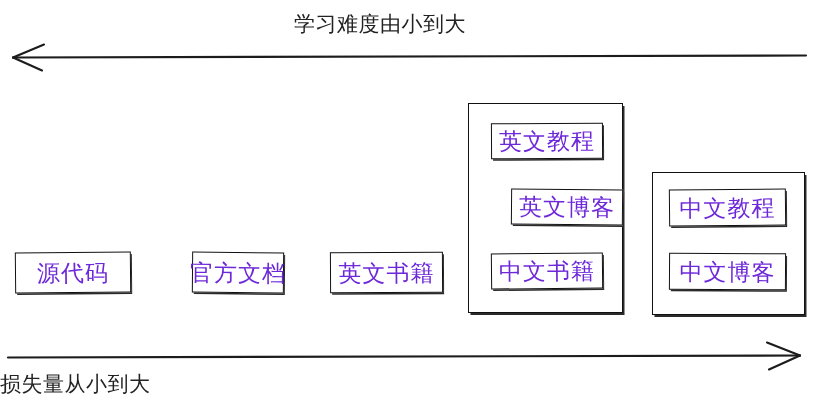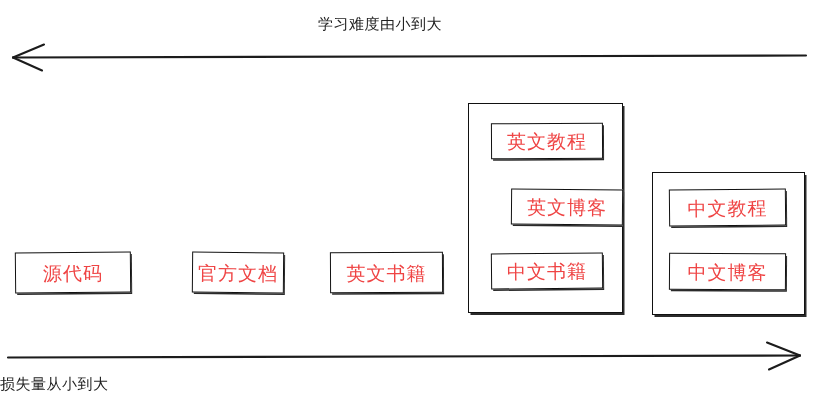--- a/index.html
+++ b/index.html
@@ -19,21 +19,21 @@
   #diagram-canvas {
     position: absolute;
     left: 0;
     top: 0;
     width: 813px;
     height: 414px;
   }
 
   .axis-label {
     position: absolute;
-    font-size: 15px;
+    font-size: 21px;
     line-height: 20px;
     letter-spacing: 0.5px;
     color: #222222;
     white-space: nowrap;
     text-align: center;
   }
   #top-axis-label {
     left: 0;
     top: 14px;
     width: 760px;
@@ -65,24 +65,24 @@
     position: absolute;
     box-sizing: border-box;
     background: #ffffff;
     border: 1.6px solid #111111;
     display: flex;
     align-items: center;
     justify-content: center;
     box-shadow: 1.5px 2px 0 -0.5px #2a2a2a;
   }
   .node .node-label {
-    font-size: 19px;
+    font-size: 23px;
     line-height: 22px;
     letter-spacing: 1px;
-    color: #ef4444;
+    color: #6d28d9;
     white-space: nowrap;
   }
   
   .tilt-a { transform: rotate(-0.55deg); }
   .tilt-b { transform: rotate(0.5deg); margin-left: 20px; }
   .tilt-c { transform: rotate(-0.3deg); }
   .tilt-d { transform: rotate(0.35deg); align-items: center; }
 
   .group-box {
     position: absolute;

